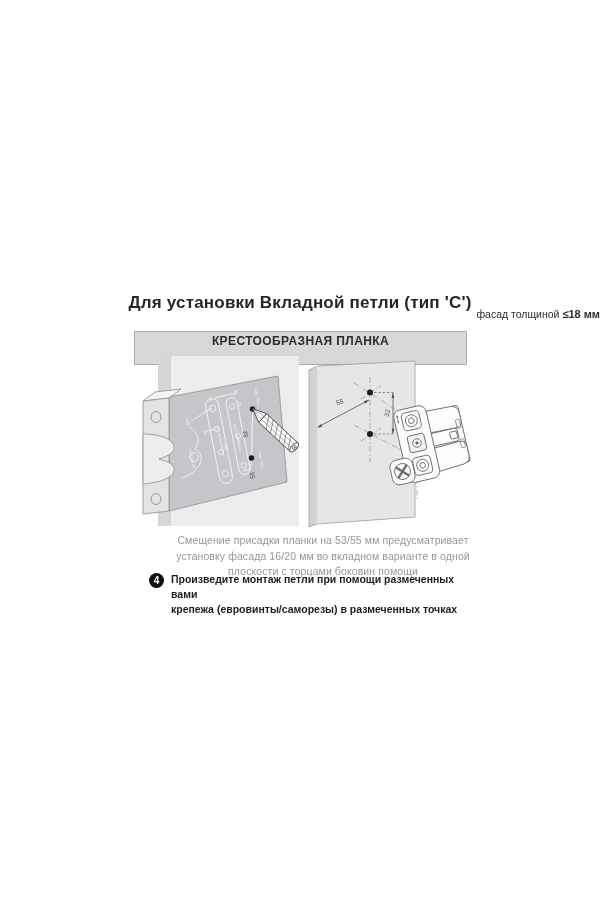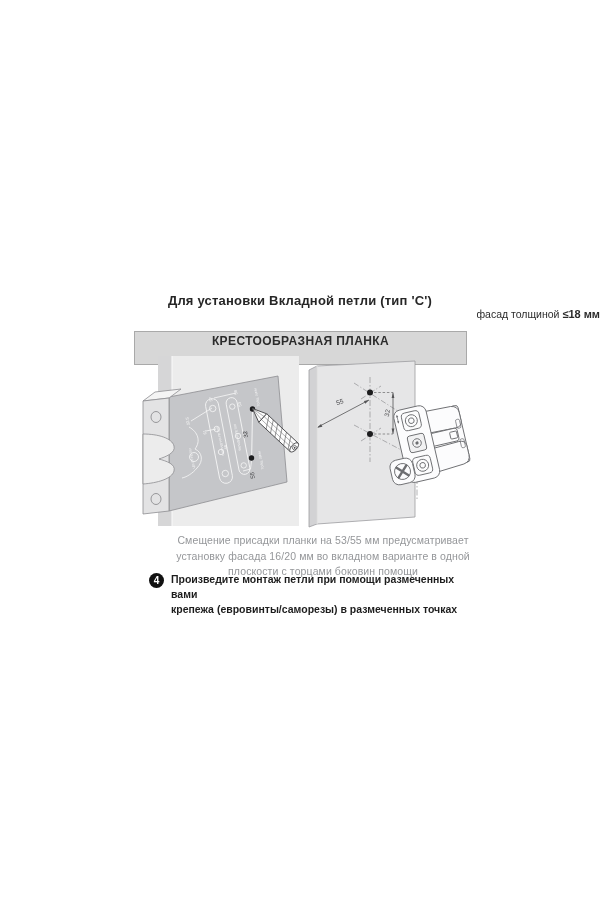--- a/index.html
+++ b/index.html
@@ -2,21 +2,21 @@
 <html><head>
 <meta charset="utf-8">
 <style>
   html,body{margin:0;padding:0;background:#ffffff;}
   .page{
     position:relative;width:600px;height:900px;background:#ffffff;overflow:hidden;
     font-family:"Liberation Sans","DejaVu Sans",sans-serif;color:#262626;
   }
   .title{
     position:absolute;top:293px;left:0;right:0;text-align:center;
-    font-size:13px;font-weight:bold;letter-spacing:.2px;color:#262626;
+    font-size:17px;font-weight:bold;letter-spacing:.2px;color:#262626;
   }
   .subtitle{
     position:absolute;top:308px;left:0;right:0;text-align:right;
     font-size:10.5px;color:#2b2b2b;
   }
   .subtitle b{font-size:11px;}
   .banner{
     position:absolute;left:134px;top:331px;width:333px;height:34px;box-sizing:border-box;
     background:#d7d7d7;border:1px solid #a9a9a9;
     text-align:center;line-height:19px;font-size:12px;font-weight:bold;letter-spacing:.4px;color:#2b2b2b;

